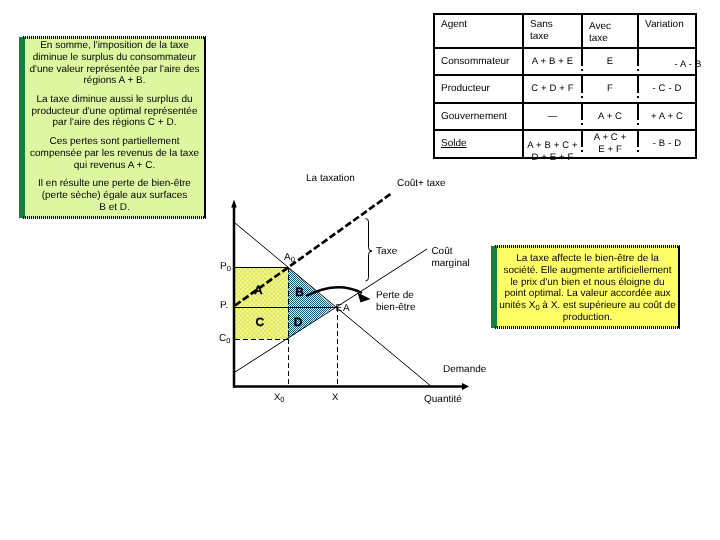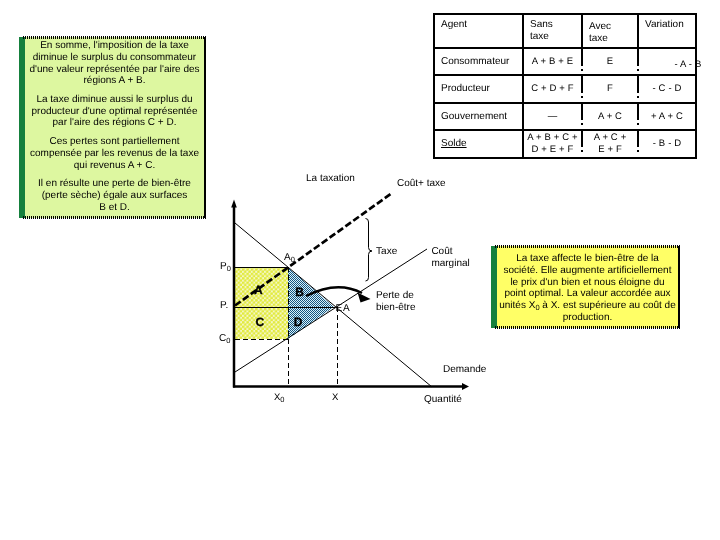--- a/index.html
+++ b/index.html
@@ -158,21 +158,21 @@
     <div class="cell c-mid" style="left:150px;top:91px;width:54px;height:25px;">
         <span>A + C</span>
       </div>
     <div class="cell c-mid" style="left:206px;top:91px;width:56px;height:25px;">
         <span>+ A + C</span>
       </div>
 
     <div class="cell c-left" style="left:2px;top:118px;width:87px;height:26px;text-decoration:underline;">
         <span>Solde</span>
       </div>
-    <div class="cell c-mid" style="left:91px;top:118px;width:57px;height:26px;">
+    <div class="cell c-mid" style="left:91px;top:126px;width:57px;height:26px;">
         <span>A + B + C +</span>
         <span>D + E + F</span>
       </div>
     <div class="cell c-mid" style="left:150px;top:118px;width:54px;height:26px;">
         <span>A + C +</span>
         <span>E + F</span>
       </div>
     <div class="cell c-mid" style="left:206px;top:118px;width:56px;height:26px;">
         <span>- B - D</span>
       </div>

